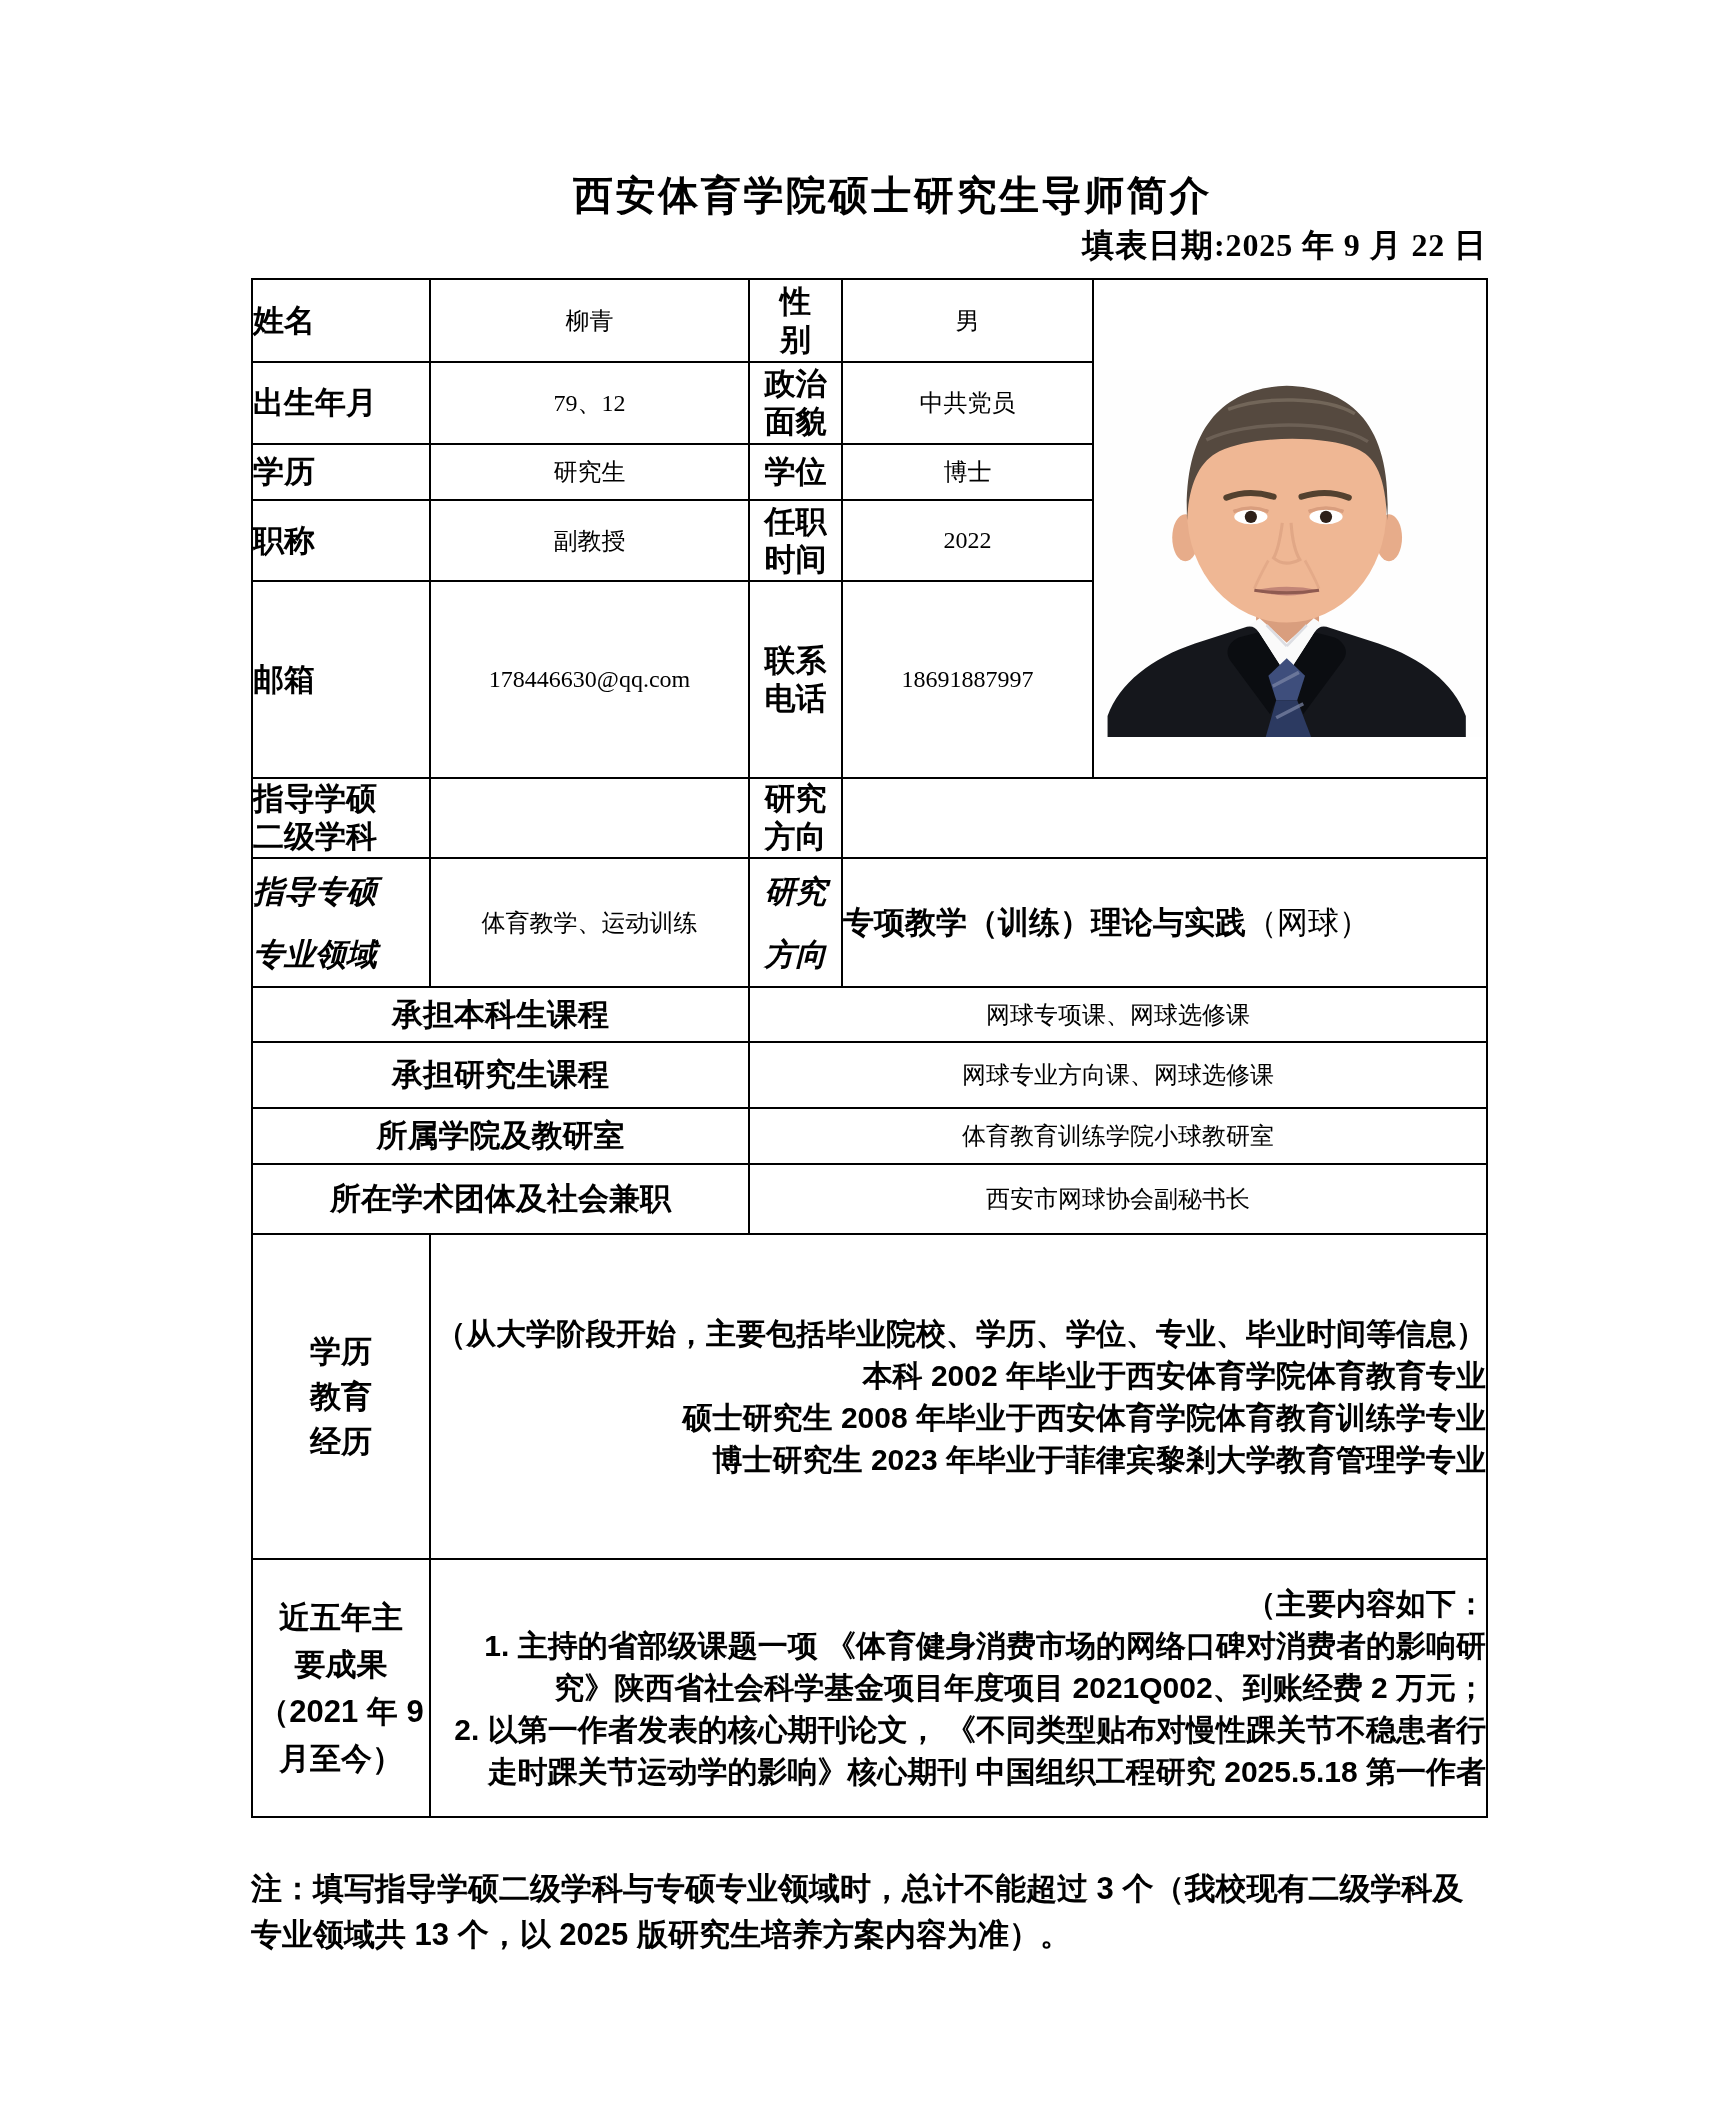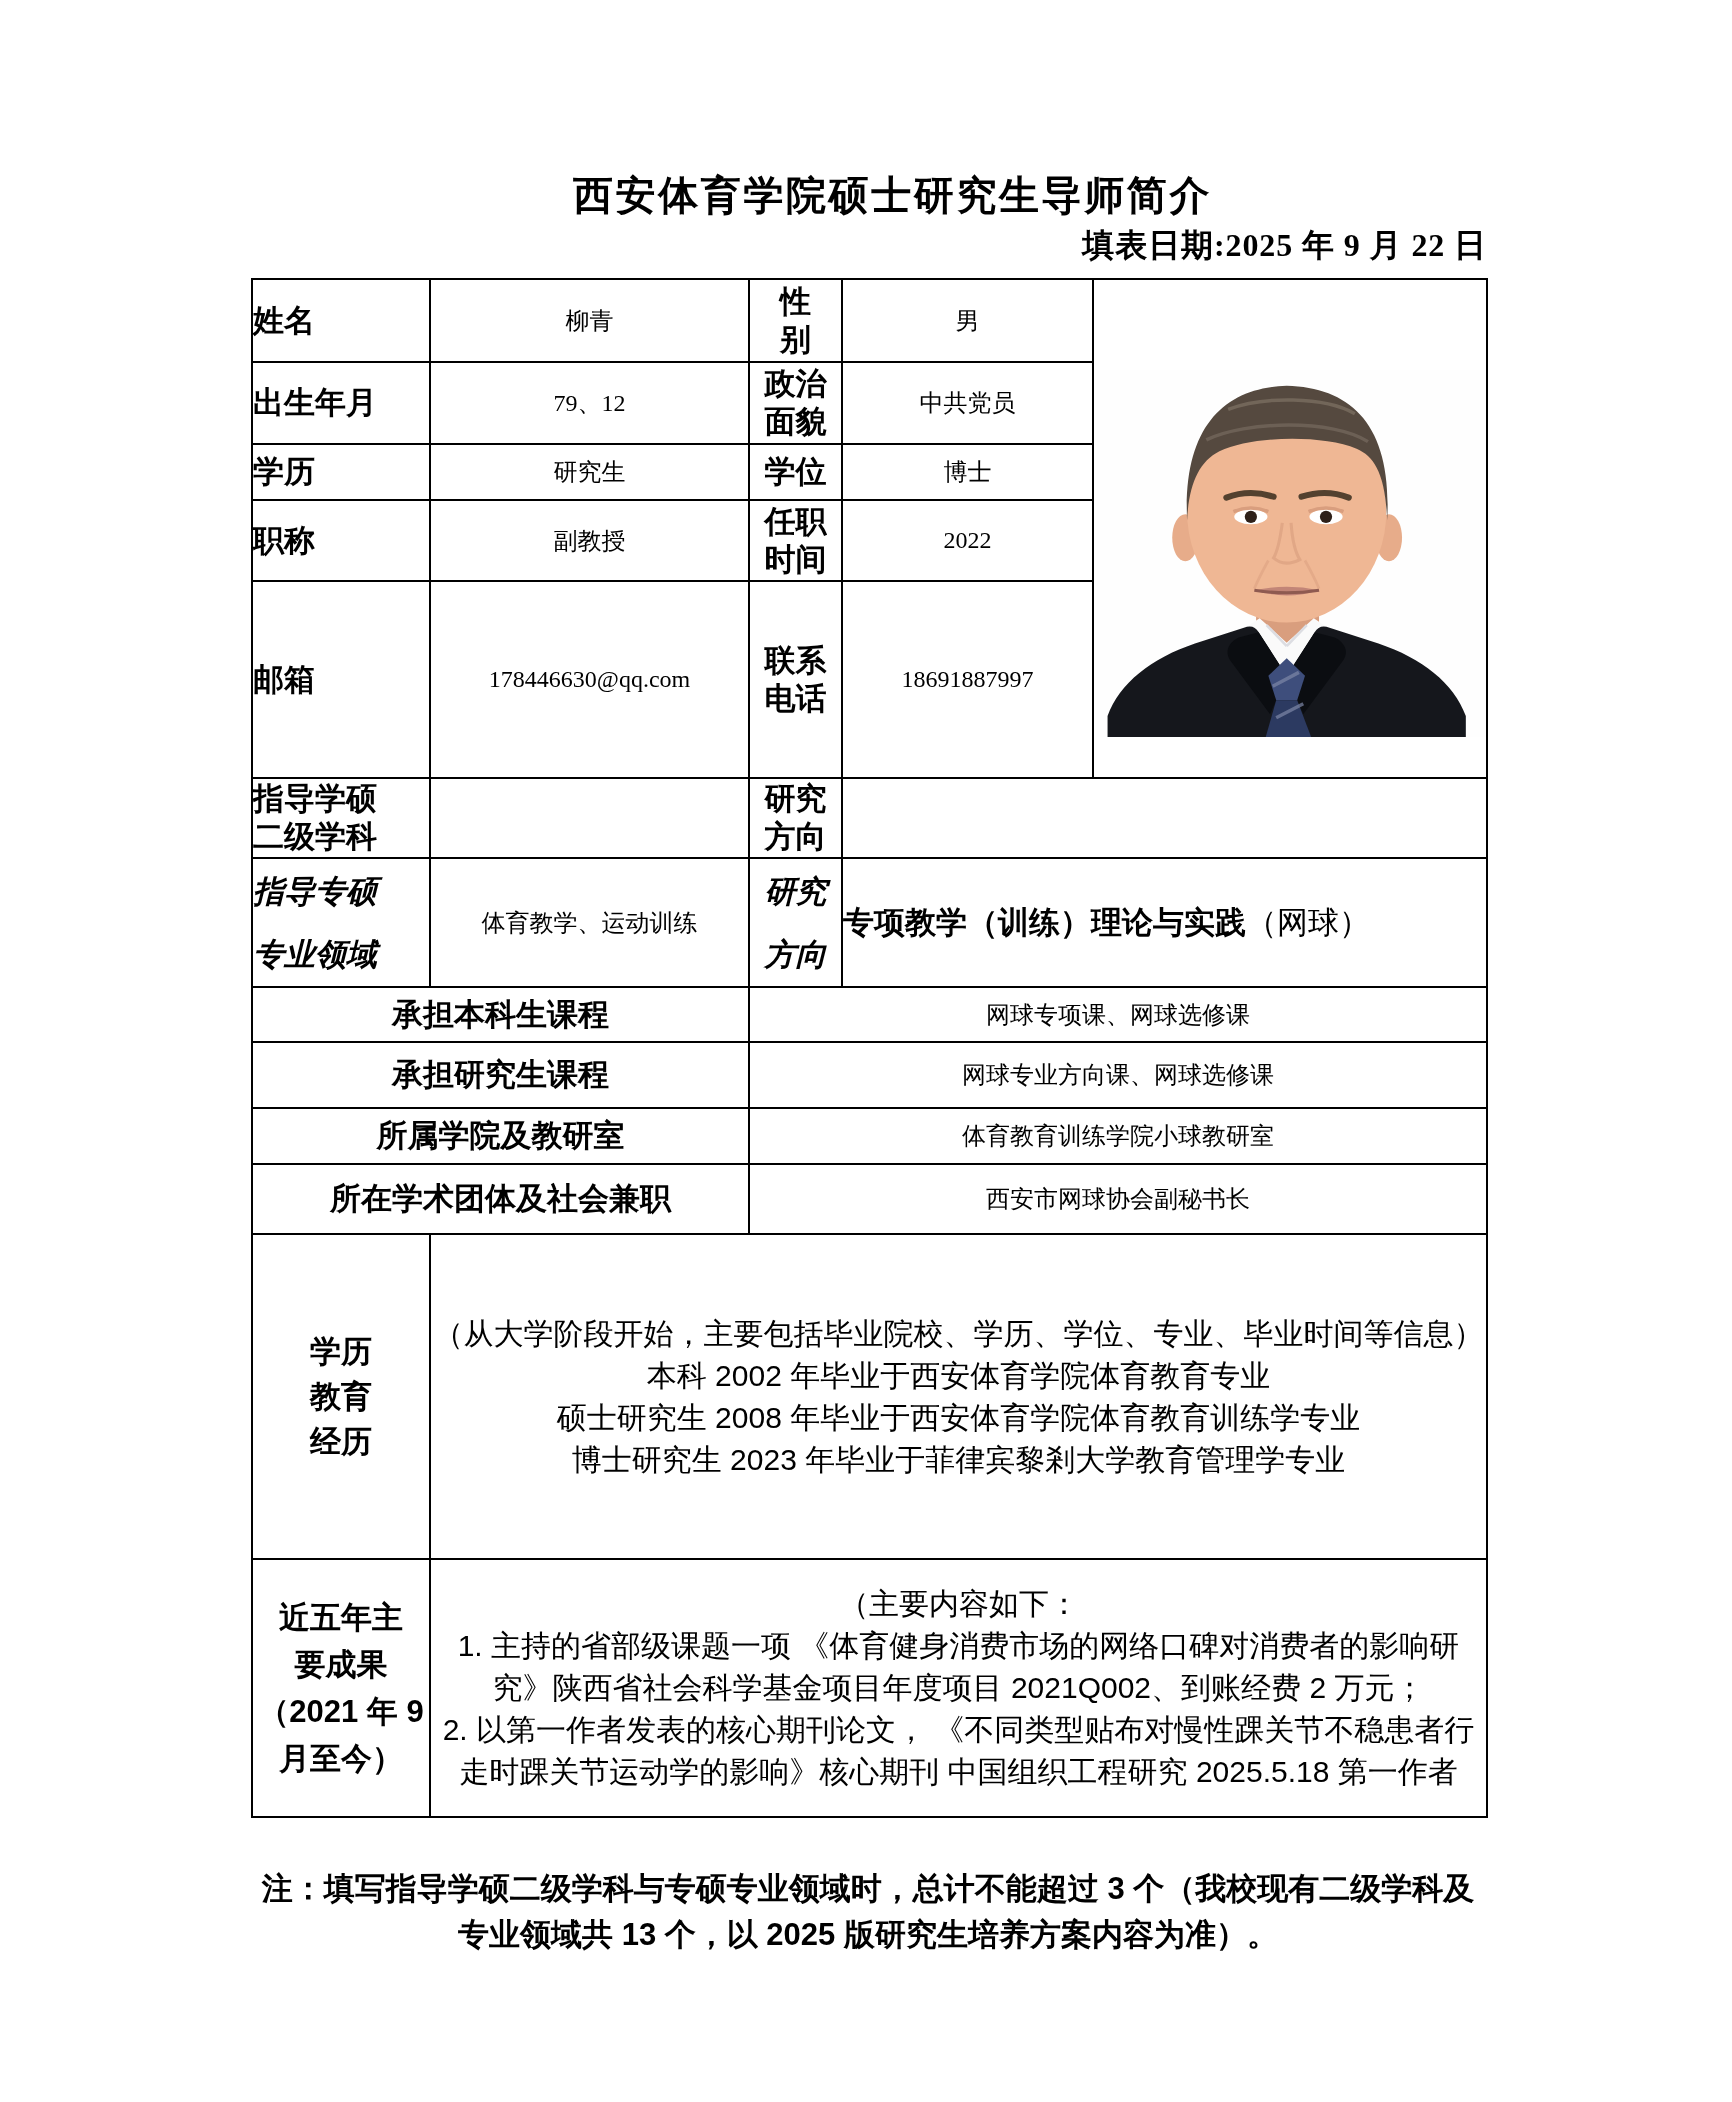--- a/index.html
+++ b/index.html
@@ -61,30 +61,30 @@
   }
   .dir-sub{
     font-family:"Liberation Serif",serif;
     font-weight:normal;font-size:31px;
   }
   td.content-cell{
     vertical-align:top;
     padding:8.7px 12.2px 0 14px;
   }
   .para{
-    font-size:30px;font-weight:normal;
+    font-size:30px;font-weight:bold;
     line-height:42px;
-    text-align:center;
+    text-align:right;
   }
   .photo-cell{position:relative;vertical-align:top;}
   .photo-cell svg{position:absolute;left:2.6px;top:90px;}
   .footer-note{
     position:absolute;left:251px;top:1866px;width:1234px;
     font-size:31px;font-weight:bold;line-height:46px;
-    text-align:center;
+    text-align:left;
   }
 </style>
 </head>
 <body>
 
 <div class="page">
 
   <div class="doc-title">西安体育学院硕士研究生导师简介</div>
   <div class="form-date">填表日期:2025 年 9 月 22 日</div>
 

